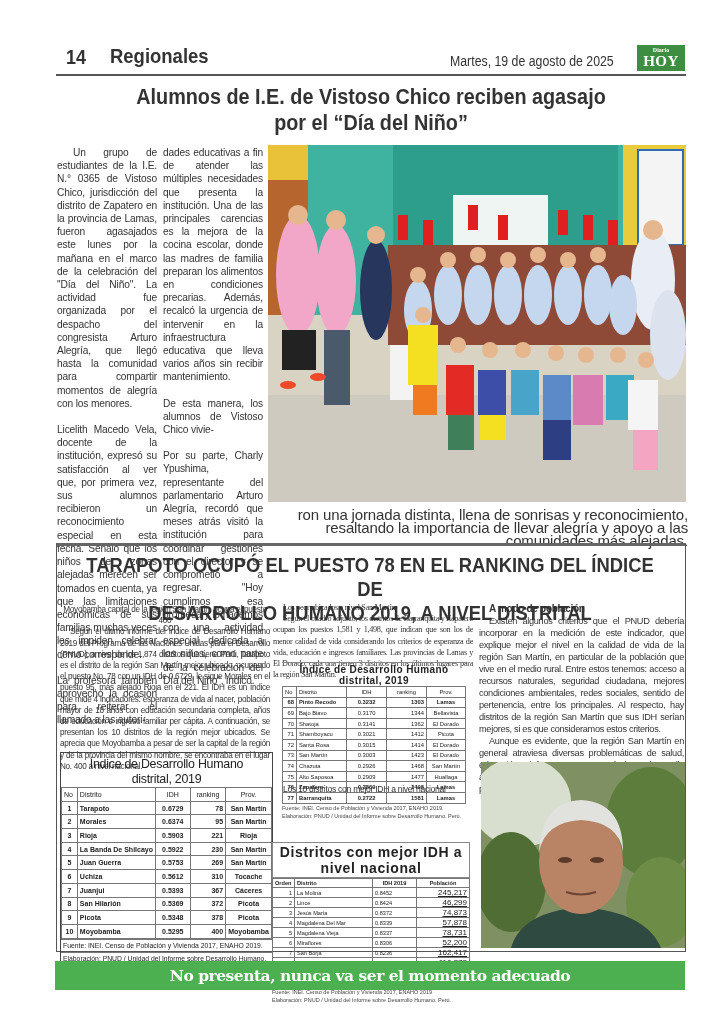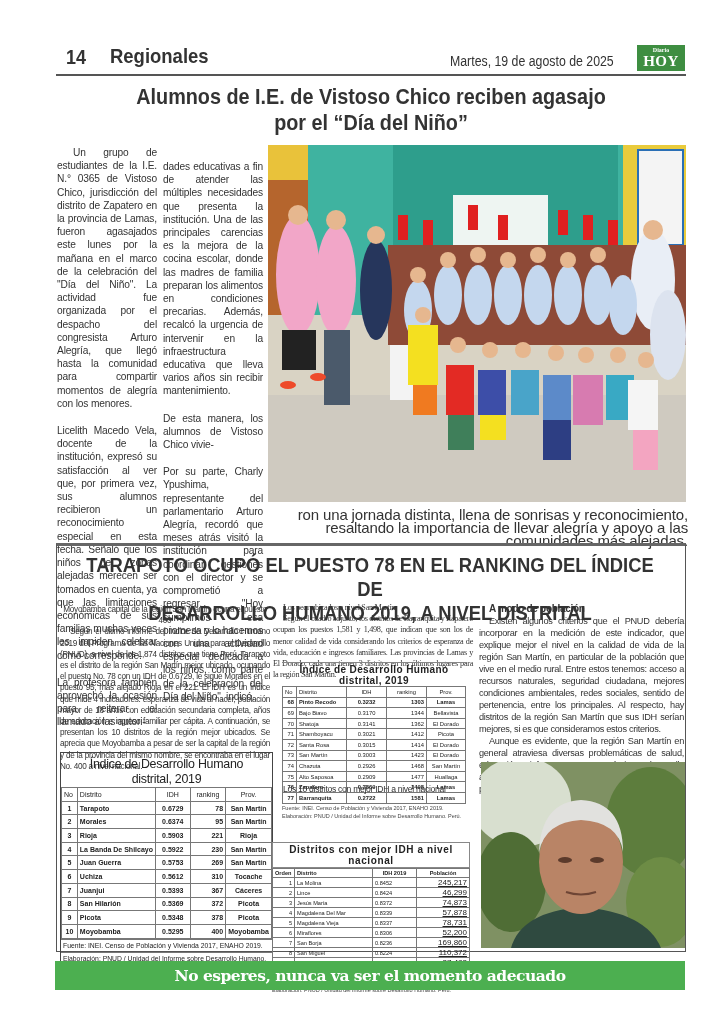--- a/index.html
+++ b/index.html
@@ -13,21 +13,21 @@
   #logo .s { font: bold 6px "Liberation Serif", serif; display: block; line-height: 8px; padding-top: 1px; }
   #logo .b { font: bold 15px "Liberation Serif", serif; display: block; line-height: 15px; letter-spacing: 0.5px; }
   #head-rule { left: 56px; top: 74px; width: 630px; height: 2px; background: #555; }
   
   #headline1 { left: 56px; top: 84px; width: 630px; text-align: center; font: bold 22px "Liberation Sans", sans-serif; color: #333; line-height: 26px; transform: scaleX(0.9); transform-origin: center; }
   
   .col { font-size: 10.2px; line-height: 13.2px; color: #333; text-align: justify; letter-spacing: -0.15px; }
   .col p { text-indent: 16px; margin-bottom: 13px; }
   #col1 { left: 57px; top: 146px; width: 100px; }
   #col2 { left: 163px; top: 146px; width: 100px; }
-  .col p.ni { text-indent: 0; margin-top: 14px; }
+  .col p.ni { text-indent: 0; }
   #photo1 { left: 268px; top: 145px; width: 418px; height: 357px; overflow: hidden; background: #cfc9bc; }
   #caption1 { left: 268px; top: 508px; width: 420px; font-size: 15px; line-height: 13.2px; color: #333; letter-spacing: -0.15px; text-align: right; }
   
   #box2 { left: 56px; top: 543px; width: 630px; height: 409px; border: 1.5px solid #555; border-top: 3px solid #666; }
   #headline2 { left: 60px; top: 553px; width: 620px; text-align: center; font: bold 20px "Liberation Sans", sans-serif; line-height: 24px; color: #333; transform: scaleX(0.92); transform-origin: center; }
   .small { font-size: 8.2px; line-height: 11.2px; color: #333; letter-spacing: -0.3px; text-align: justify; }
   .small p { text-indent: 10px; }
   #b2c1 { left: 60px; top: 604px; width: 210px; }
   #b2c2 { left: 273px; top: 602px; width: 200px; font-family: Liberation Serif, serif; }
   #b2c3 { left: 479px; top: 603px; width: 205px; font-size: 9.2px; line-height: 12px; }
@@ -40,21 +40,21 @@
   #tbl1 .ttl { font-size: 13.5px; text-align: center; padding: 3px 0 1px; letter-spacing: -0.3px; transform: scaleX(0.92); }
   #tbl1 td.r { text-align: right; } #tbl1 td.c { text-align: center; }
   #tbl1 .foot { font-size: 6.8px; padding: 1px 2px; border-top: 1px solid #777; line-height: 10px; }
   #tbl2 { left: 282px; top: 662px; width: 184px; }
   #tbl2 .ttl { font-size: 10px; font-weight: bold; text-align: center; letter-spacing: 0.4px; border-top: 1px solid #888; padding-top: 1px; }
   #tbl2 td, #tbl2 th { height: 10.6px; font-size: 5.8px; }
   #tbl2 td.r { text-align: right; } #tbl2 td.c { text-align: center; }
   #tbl2 tr.hl td { font-weight: bold; }
   #tbl2 .foot { font-size: 5.5px; line-height: 8px; color: #444; }
   #tbl3 { left: 272px; top: 842px; width: 198px; }
-  #tbl3 .ttl { font-size: 10px; font-weight: bold; text-align: center; letter-spacing: 0.6px; padding: 1px 0; border: 1px solid #888; }
+  #tbl3 .ttl { font-size: 14px; font-weight: bold; text-align: center; letter-spacing: 0.6px; padding: 1px 0; border: 1px solid #888; }
   #tbl3 td, #tbl3 th { height: 9.2px; font-size: 5.6px; }
   #tbl3 td.pop { font-size: 8px; text-align: right; text-decoration: underline; }
   #tbl3 td.r { text-align: right; }
   #tbl3 .foot { font-size: 5.5px; line-height: 8px; color: #444; }
   #portrait { left: 481px; top: 762px; width: 204px; height: 186px; overflow: hidden; background: #6b7e52; }
   #banner { left: 55px; top: 961px; width: 630px; height: 29px; background: #4caf50; color: #fff; text-align: center; font: bold 15.5px "DejaVu Serif", serif; line-height: 29px; letter-spacing: -0.5px; }
 </style>
 </head>
 <body>
 
@@ -409,21 +409,21 @@
         <tr>
           <td class="r">6</td>
           <td>Miraflores</td>
           <td class="c">0.8306</td>
           <td class="pop">52,200</td>
         </tr>
         <tr>
           <td class="r">7</td>
           <td>San Borja</td>
           <td class="c">0.8236</td>
-          <td class="pop">169,860</td>
+          <td class="pop">162,417</td>
         </tr>
         <tr>
           <td class="r">8</td>
           <td>San Miguel</td>
           <td class="c">0.8224</td>
           <td class="pop">110,372</td>
         </tr>
         <tr>
           <td class="r">9</td>
           <td>Barranco</td>
@@ -458,13 +458,13 @@
     <ellipse cx="180" cy="140" rx="35" ry="45" fill="#6d8c45"></ellipse>
     <path d="M30 186 Q40 150 100 145 Q165 150 180 186 Z" fill="#2f4a40"></path>
     <ellipse cx="100" cy="100" rx="42" ry="52" fill="#b98466"></ellipse>
     <path d="M58 90 Q60 40 100 38 Q142 40 142 90 Q138 60 100 58 Q64 60 58 90 Z" fill="#e1e1de"></path>
     <ellipse cx="84" cy="98" rx="7" ry="3" fill="#5b3a2b"></ellipse>
     <ellipse cx="116" cy="98" rx="7" ry="3" fill="#5b3a2b"></ellipse>
     <path d="M85 130 Q100 135 115 130" stroke="#6e4535" stroke-width="2" fill="none"></path>
   </svg>
 </div>
 
-<div class="abs" id="banner">No esperes, nunca va ser el momento adecuado</div>
+<div class="abs" id="banner">No presenta, nunca va ser el momento adecuado</div>
 
 </body></html>

